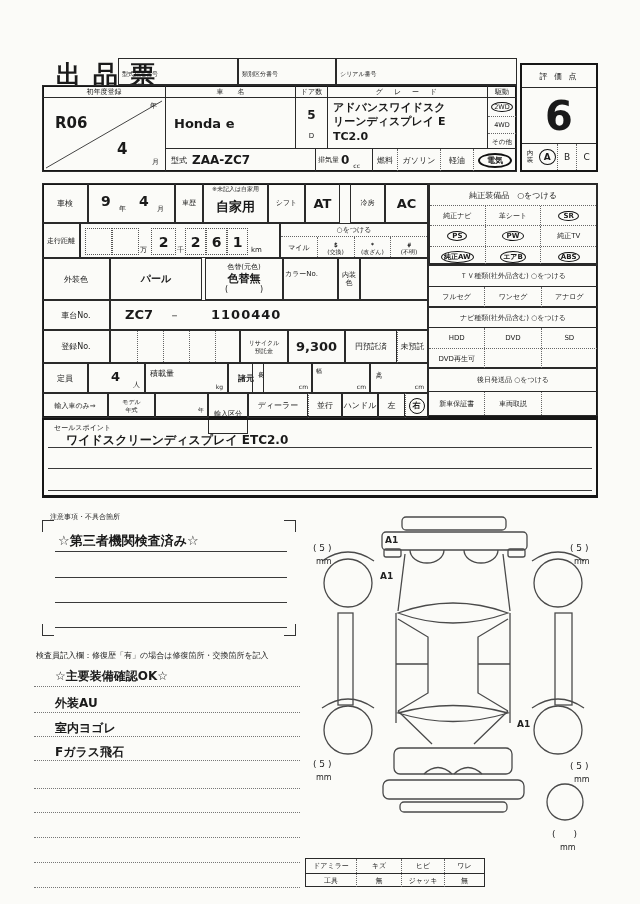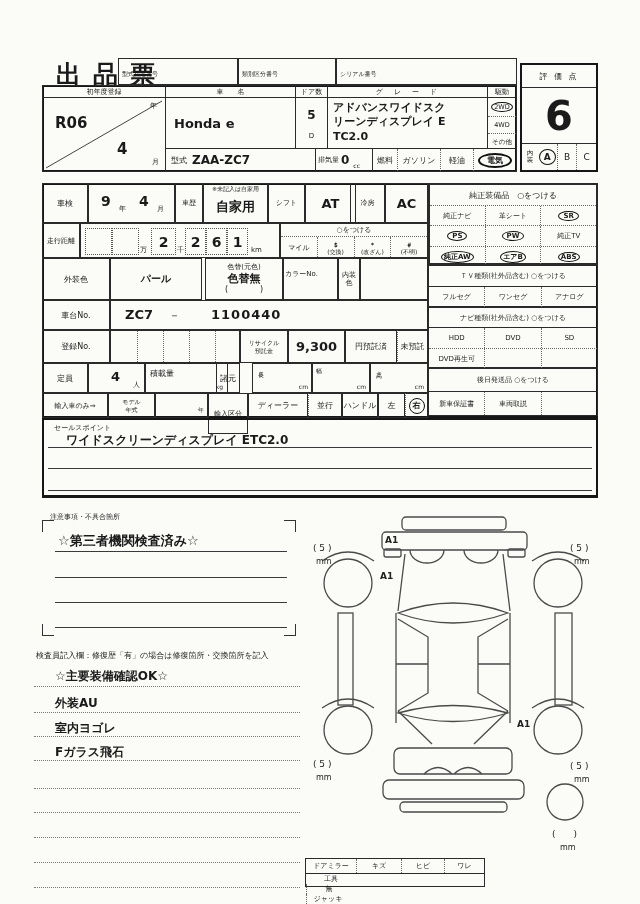--- a/index.html
+++ b/index.html
@@ -124,21 +124,21 @@
     <span class="a lbl" style="left:30px;bottom:8px;">年</span>
     <span class="a v" style="left:50px;top:9px;font-size:14px;">4</span>
     <span class="a lbl" style="left:68px;bottom:8px;">月</span>
   </div>
   <div class="a b ctr lbl" style="left:175px;top:183px;width:28px;height:40px;">車歴</div>
   <div class="a b" style="left:203px;top:183px;width:65px;height:40px;">
     <div class="ctr lbl6" style="height:10px;">※未記入は自家用</div>
     <div class="ctr v" style="height:26px;font-size:13px;">自家用</div>
   </div>
   <div class="a b ctr lbl" style="left:268px;top:183px;width:37px;height:40px;">シフト</div>
-  <div class="a b ctr v" style="left:305px;top:183px;width:51px;height:40px;font-size:13px;">AT</div>
+  <div class="a b ctr v" style="left:305px;top:183px;width:35px;height:40px;font-size:13px;">AT</div>
   <div class="a b ctr lbl" style="left:350px;top:183px;width:35px;height:40px;">冷房</div>
   <div class="a b ctr v" style="left:385px;top:183px;width:43px;height:40px;font-size:13px;">AC</div>
 
   <div class="a b ctr lbl" style="left:42px;top:223px;width:38px;height:35px;">走行距離</div>
   <div class="a b" style="left:80px;top:223px;width:200px;height:35px;">
     <div class="dbox" style="left:4px;top:4px;width:27px;height:27px;"></div>
     <div class="dbox" style="left:31px;top:4px;width:27px;height:27px;"></div>
     <span class="a lbl" style="left:59px;bottom:2px;">万</span>
     <div class="dbox" style="left:70px;top:4px;width:25px;height:27px;">2</div>
     <span class="a lbl" style="left:96px;bottom:2px;">千</span>
@@ -206,21 +206,21 @@
 
   <div class="a b ctr lbl8" style="left:42px;top:363px;width:46px;height:30px;">定員</div>
   <div class="a b" style="left:88px;top:363px;width:57px;height:30px;">
     <span class="a v" style="left:22px;top:5px;font-size:13px;">4</span>
     <span class="a lbl" style="right:4px;bottom:2px;">人</span>
   </div>
   <div class="a b" style="left:145px;top:363px;width:83px;height:30px;">
     <span class="a lbl8" style="left:4px;top:4px;">積載量</span>
     <span class="a lbl6" style="right:4px;bottom:2px;">kg</span>
   </div>
-  <div class="a b ctr lbl8" style="left:216px;top:363px;width:24px;height:30px;">諸元</div>
+  <div class="a b ctr lbl8" style="left:228px;top:363px;width:36px;height:30px;font-weight:bold;">諸元</div>
   <div class="a b" style="left:252px;top:363px;width:60px;height:30px;">
     <span class="a lbl6" style="left:3px;top:3px;writing-mode:vertical-rl;">長さ</span>
     <span class="a lbl6" style="right:3px;bottom:2px;">cm</span>
   </div>
   <div class="a b" style="left:312px;top:363px;width:58px;height:30px;">
     <span class="a lbl6" style="left:3px;top:3px;">幅</span>
     <span class="a lbl6" style="right:3px;bottom:2px;">cm</span>
   </div>
   <div class="a b" style="left:370px;top:363px;width:58px;height:30px;">
     <span class="a lbl6" style="left:3px;top:3px;writing-mode:vertical-rl;">高さ</span>
@@ -399,21 +399,21 @@
     </svg>
   </div>
 
   <div class="a b" style="left:305px;top:858px;width:180px;height:29px;">
     <div style="display:flex;height:14px;">
       <div class="ctr lbl" style="width:50px;">ドアミラー</div>
       <div class="ctr lbl dotL" style="width:44px;">キズ</div>
       <div class="ctr lbl dotL" style="width:42px;">ヒビ</div>
       <div class="ctr lbl dotL" style="flex:1;">ワレ</div>
     </div>
-    <div style="display:flex;height:13px;border-top:1px solid #2a2a2a;flex-direction:column;">
+    <div style="display:flex;height:13px;border-top:1px solid #2a2a2a;">
       <div class="ctr lbl" style="width:50px;">工具</div>
       <div class="ctr lbl dotL" style="width:44px;">無</div>
       <div class="ctr lbl dotL" style="width:42px;">ジャッキ</div>
       <div class="ctr lbl dotL" style="flex:1;">無</div>
     </div>
   </div>
 
 </div>
 
 </body></html>

